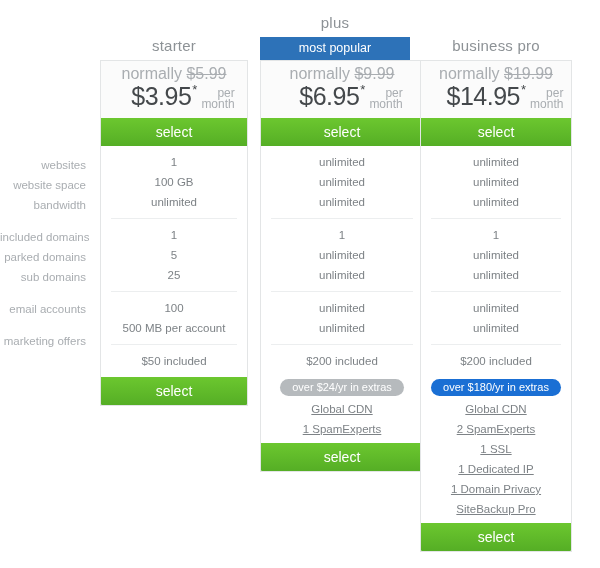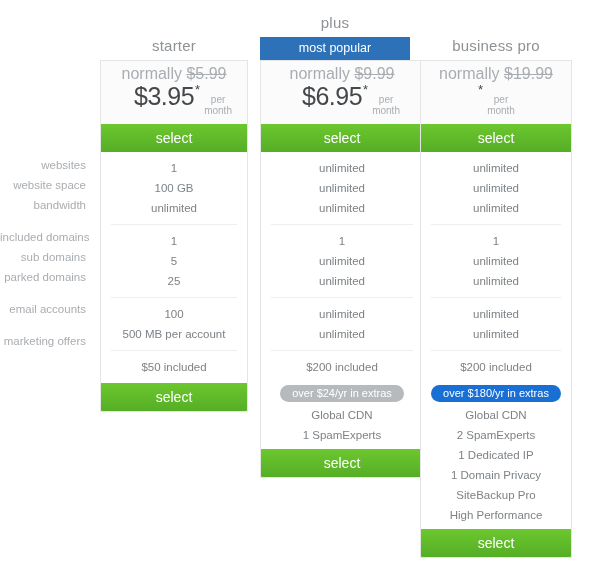--- a/index.html
+++ b/index.html
@@ -103,26 +103,26 @@
     letter-spacing: -0.5px;
     margin-left: 18px;
   }
   .price-star {
     font-size: 13px;
     color: #44484b;
     line-height: 16px;
     margin-left: 1px;
   }
   .price-per {
-    font-size: 10px;
+    font-size: 12px;
     color: #a9adb1;
     line-height: 11px;
-    text-align: center;
+    text-align: right;
     margin-left: 4px;
-    margin-top: 12px;
+    margin-top: 6px;
   }
 
   
   .select-btn {
     height: 28px;
     line-height: 28px;
     text-align: center;
     color: #ffffff;
     font-size: 14px;
     background: linear-gradient(to bottom, #6cc72f 0%, #55ae25 100%);
@@ -166,39 +166,40 @@
   }
   .extras-pill.gray { background: #b6babd; }
   .extras-pill.blue { background: #1a6fd4; }
   .extra-row {
     height: 20px;
     line-height: 20px;
     font-size: 11.5px;
     color: #7d8286;
     text-align: center;
     white-space: nowrap;
+    text-decoration: underline;
   }
 </style>
 </head>
 <body>
 
 <div class="pricing-wrap">
 
   <div class="labels-col" id="labels-col">
       <div style="height: 155px;"></div>
       <div class="label-group">
         <div class="label-row">websites</div>
         <div class="label-row">website space</div>
         <div class="label-row">bandwidth</div>
       </div>
       <div class="label-gap"></div>
       <div class="label-group">
         <div class="label-row">included domains</div>
+        <div class="label-row">parked domains</div>
         <div class="label-row">sub domains</div>
-        <div class="label-row">parked domains</div>
       </div>
       <div class="label-gap"></div>
       <div class="label-group">
         <div class="label-row">email accounts</div>
       </div>
       <div class="label-gap"></div>
       <div class="label-group">
         <div class="label-row">marketing offers</div>
       </div>
     </div>
@@ -291,20 +292,21 @@
           <div class="feat-pad-bottom"></div>
         </div>
       </div>
       <div class="extras"><div class="extras-pill gray">over $24/yr in extras</div><div class="extra-row">Global CDN</div><div class="extra-row">1 SpamExperts</div></div>
       <div class="select-btn bottom">select</div>
     </div>
   <div class="card" id="card-bizpro">
       <div class="price-block">
         <div class="normally"><span>normally</span> <span class="strike">$19.99</span></div>
         <div class="price-line">
+          <span class="price-main">$14.95</span>
           <span class="price-star">*</span>
           <span class="price-per">
             <div>per</div>
             <div>month</div>
           </span>
         </div>
       </div>
       <div class="select-btn">select</div>
       <div class="features">
         <div class="feat-group">
@@ -326,17 +328,17 @@
           <div class="feat-row">unlimited</div>
           <div class="feat-row">unlimited</div>
           <div class="feat-pad-bottom"></div>
         </div>
         <div class="feat-group">
           <div class="feat-pad-top"></div>
           <div class="feat-row">$200 included</div>
           <div class="feat-pad-bottom"></div>
         </div>
       </div>
-      <div class="extras"><div class="extras-pill blue">over $180/yr in extras</div><div class="extra-row">Global CDN</div><div class="extra-row">2 SpamExperts</div><div class="extra-row">1 Dedicated IP</div><div class="extra-row">1 Domain Privacy</div><div class="extra-row">SiteBackup Pro</div><div class="extra-row">High Performance</div></div>
+      <div class="extras"><div class="extras-pill blue">over $180/yr in extras</div><div class="extra-row">Global CDN</div><div class="extra-row">2 SpamExperts</div><div class="extra-row">1 SSL</div><div class="extra-row">1 Dedicated IP</div><div class="extra-row">1 Domain Privacy</div><div class="extra-row">SiteBackup Pro</div></div>
       <div class="select-btn bottom">select</div>
     </div>
 
 </div>
 
 </body></html>

